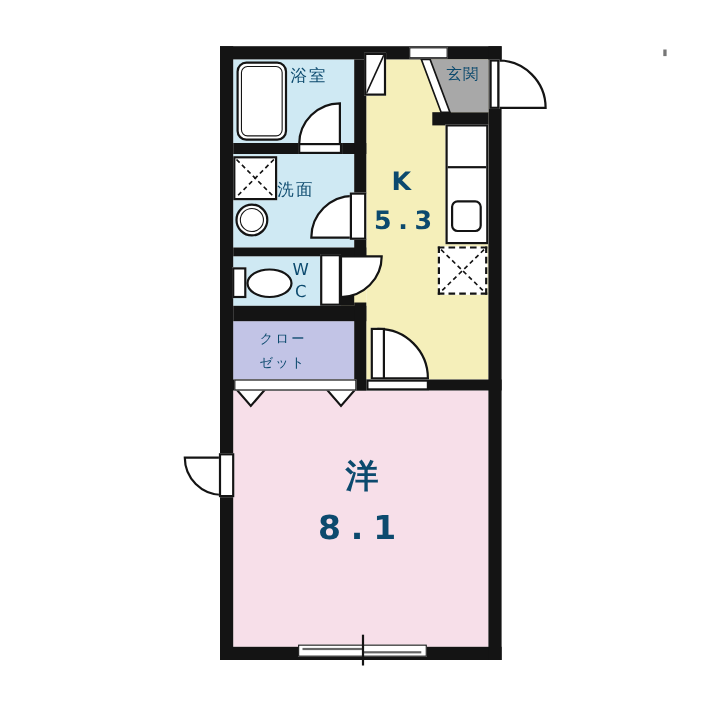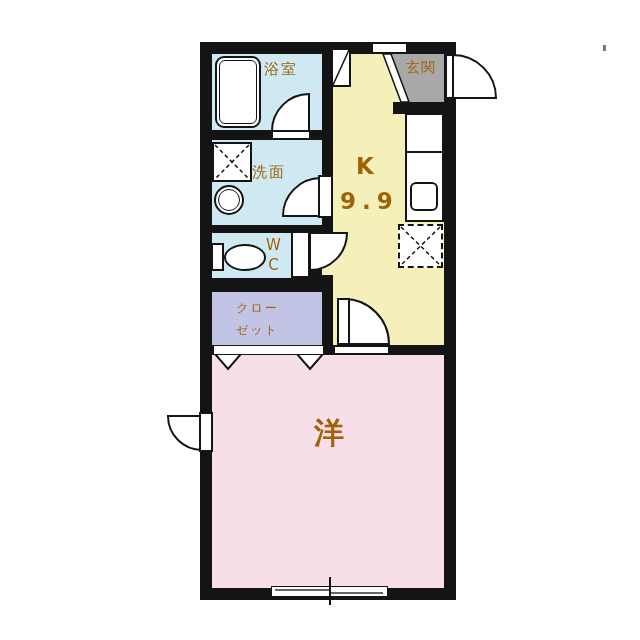--- a/index.html
+++ b/index.html
@@ -1,18 +1,18 @@
 <!DOCTYPE html>
 <html style="--wet_area_blue: #cfe9f3; --kitchen_yellow: #f5efba; --entrance_gray: #a8a8a8; --closet_lavender: #c2c4e6; --room_pink: #f7dfe9; --wall_black: #141414;"><head>
 <meta charset="utf-8">
 <style>
   html,body{margin:0;padding:0;background:#ffffff;}
   .canvas{
     position:relative;width:640px;height:640px;background:#ffffff;overflow:hidden;
-    font-family:"DejaVu Sans",sans-serif;color:#a16207;
+    font-family:"DejaVu Sans",sans-serif;color:#0c4a6e;
   }
   .abs{position:absolute;}
   .wall{position:absolute;background:var(--wall_black,#141414);z-index:2;}
   .room{position:absolute;z-index:1;}
   .fill-wet{background:var(--wet_area_blue,#cfe9f3);}
   .fill-kitchen{background:var(--kitchen_yellow,#f5efba);}
   .fill-closet{background:var(--closet_lavender,#c2c4e6);}
   .fill-pink{background:var(--room_pink,#f7dfe9);}
   .svg-overlay{position:absolute;left:0;top:0;z-index:3;pointer-events:none;}
   .fixture{position:absolute;background:#ffffff;border:2px solid #141414;z-index:4;box-sizing:border-box;}
@@ -120,17 +120,18 @@
   <div class="abs" style="left:329px;top:577px;width:2px;height:28px;background:#141414;z-index:6;"></div>
 
   <div class="label jp" style="left:264px;top:60px;font-size:15px;">浴室</div>
   <div class="label jp" style="left:252px;top:163px;font-size:15px;">洗面</div>
   <div class="label prelabel" style="left:266px;top:235px;font-size:15px;line-height:20px;">W
 C</div>
   <div class="label prelabel jp" style="left:236px;top:297px;font-size:12px;line-height:22px;">クロー
 ゼット</div>
   <div class="label jp" style="left:406px;top:59px;font-size:14px;letter-spacing:1px;">玄関</div>
   <div class="label" style="left:356px;top:153px;font-size:23px;font-weight:600;">K</div>
-  <div class="label" style="left:340px;top:188px;font-size:23px;font-weight:600;letter-spacing:6px;">9.9</div>
+  <div class="label" style="left:340px;top:188px;font-size:23px;font-weight:600;letter-spacing:6px;">5.3</div>
   <div class="label" style="left:314px;top:413px;font-size:30px;font-weight:600;">洋</div>
+  <div class="label" style="left:289px;top:463px;font-size:30px;font-weight:600;letter-spacing:9px;">8.1</div>
 
   <div class="abs" style="left:603px;top:45px;width:3px;height:6px;background:#777;z-index:6;"></div>
 </div>
 
 </body></html>

